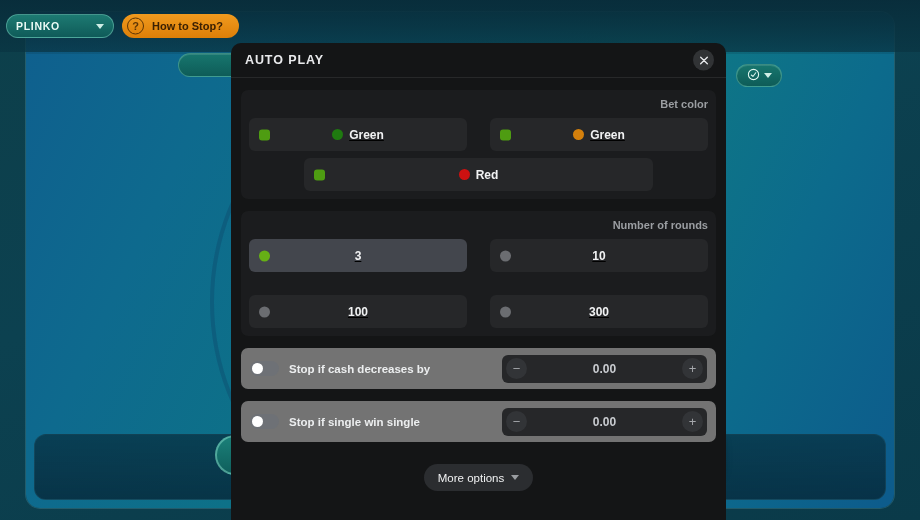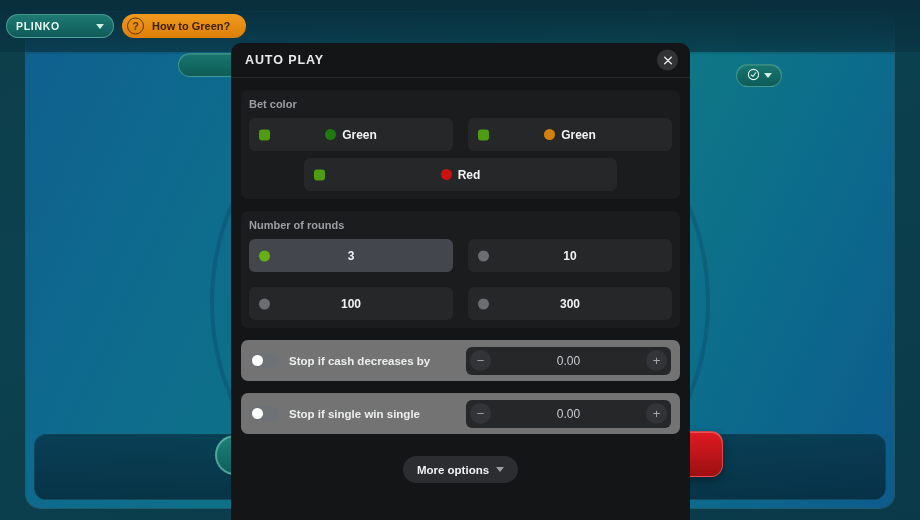--- a/index.html
+++ b/index.html
@@ -165,21 +165,21 @@
     display: flex; flex-direction: column;
     align-items: center; justify-content: center;
     gap: 3px;
   }
   .menu-btn i { display: block; width: 11px; height: 1.6px; background: #dff7f0; border-radius: 2px; }
 
   
   .modal {
     position: absolute;
     left: 231px; top: 43px;
-    width: 459px; height: 477px;
+    width: 495px; height: 477px;
     background: #141516;
     border-radius: 10px 10px 0 0;
     z-index: 40;
     overflow: hidden;
     display: flex; flex-direction: column;
   }
   .modal-header {
     position: relative;
     height: 35px;
     flex: 0 0 35px;
@@ -210,31 +210,32 @@
     display: flex; flex-direction: column;
     gap: 12px;
   }
 
   .section {
     background: #1b1c1e;
     border-radius: 7px;
     padding: 8px;
   }
   .section-title {
-    text-align: left;
+    text-align: right;
     color: #9b9ea2;
     font-size: 11px;
     font-weight: bold;
     margin-bottom: 8px;
   }
 
   .grid2 {
     display: grid;
     grid-template-columns: 1fr 1fr;
-    gap: 15px;
+    gap: 23px;
+    text-decoration: underline;
   }
 
   .opt {
     position: relative;
     height: 33px;
     border-radius: 6px;
     background: #262729;
     display: flex; align-items: center; justify-content: center;
     color: #f1f2f3;
     font-size: 12px;
@@ -320,37 +321,37 @@
     color: #a5a8ac;
     font-size: 13px;
     display: flex; align-items: center; justify-content: center;
     line-height: 1;
   }
   .step-val {
     flex: 1;
     text-align: center;
     color: #c9ccd0;
     font-size: 12px;
-    font-weight: normal;
+    font-weight: bold;
   }
 
   .modal-footer {
     flex: 0 0 auto;
     padding: 10px 0 14px 0;
     display: flex; justify-content: center;
   }
   .more-btn {
     display: flex; align-items: center; gap: 7px;
     height: 27px;
     padding: 0 14px;
     border-radius: 999px;
     background: #2b2d30;
     color: #f0f1f2;
     font-size: 11.5px;
-    font-weight: bold;
+    font-weight: normal;
   }
   .caret { width: 0; height: 0; border-left: 4px solid transparent; border-right: 4px solid transparent; border-top: 5px solid #9a9da1; }
   .caret-light { border-top-color: #cfeee6; }
 </style>
 </head>
 <body>
 
 <div id="app">
 
   <div class="game-frame">
@@ -381,21 +382,21 @@
   </div>
 
   <div class="appbar">
     <div class="game-select">
       <span>PLINKO</span>
       <span class="caret caret-light"></span>
     </div>
 
     <div class="howto">
       <span class="qmark">?</span>
-      <span>How to Green?</span>
+      <span>How to Stop?</span>
     </div>
 
   </div>
 
   <div class="modal">
 
     <div class="modal-header">
       <span class="modal-title">AUTO PLAY</span>
       <div class="close-btn">
         <svg width="10" height="10" viewBox="0 0 12 12">

